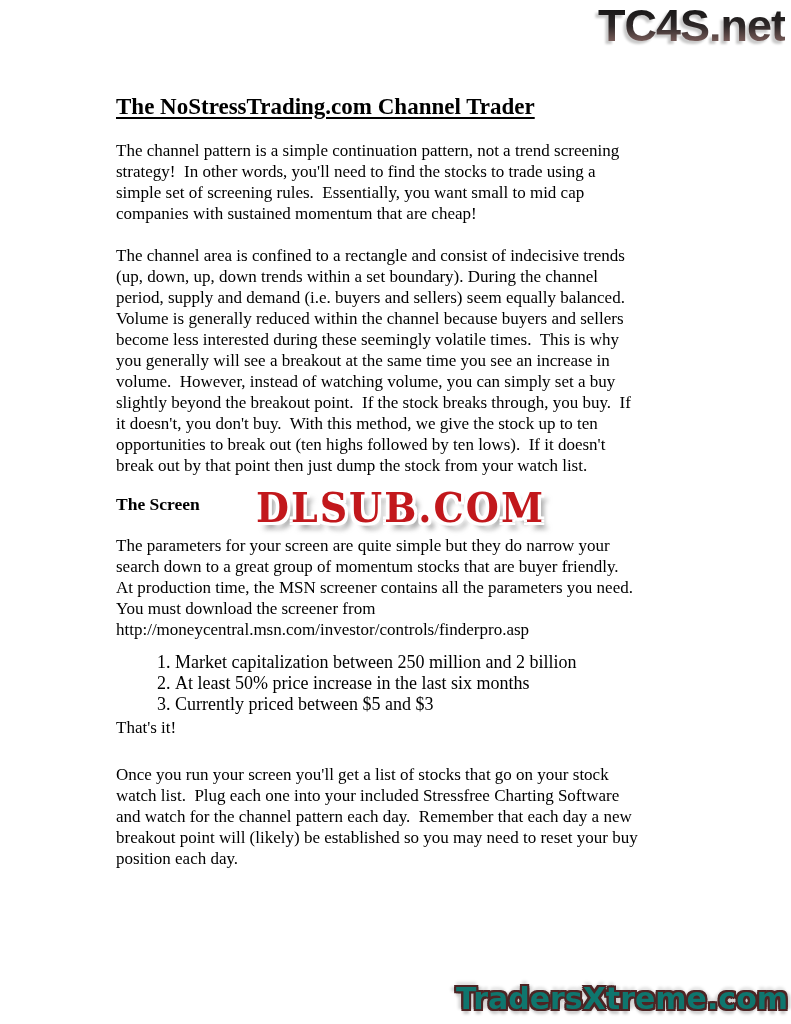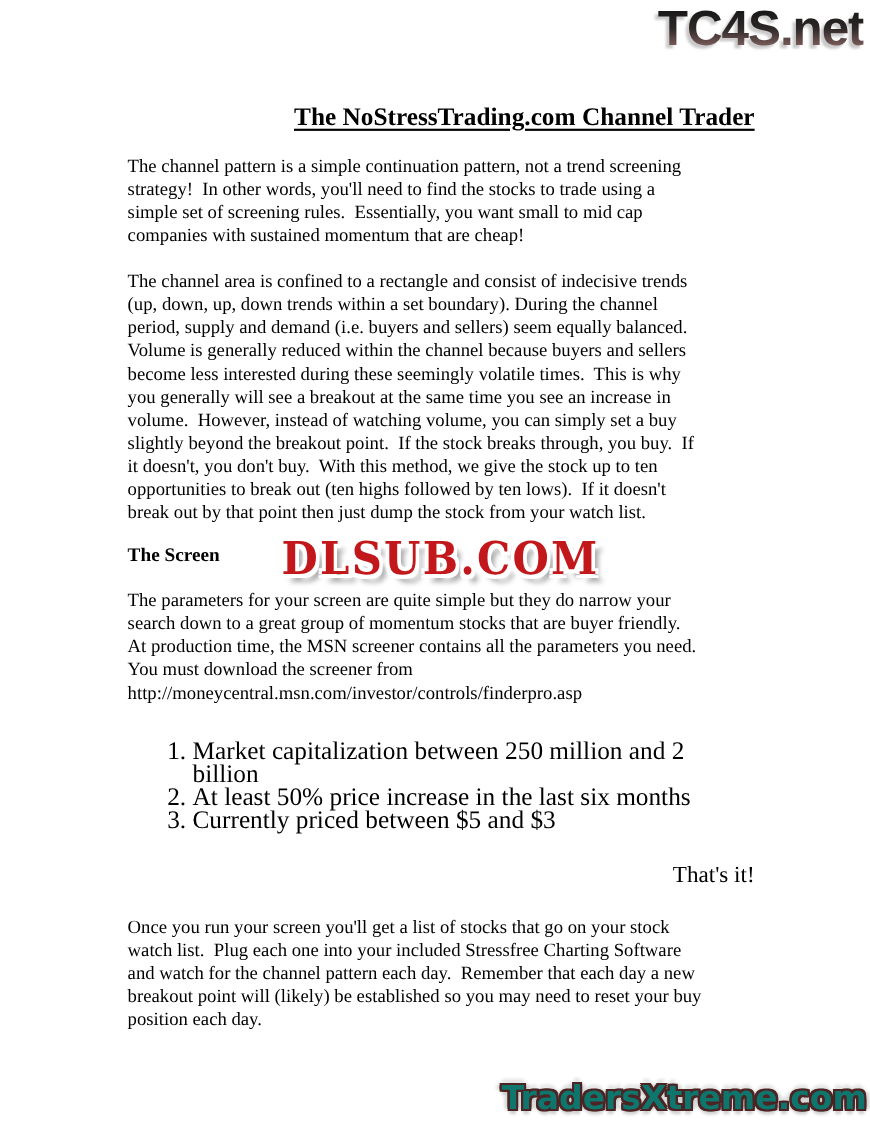--- a/index.html
+++ b/index.html
@@ -19,41 +19,41 @@
     background: linear-gradient(180deg, #161616 15%, #2e2828 50%, #96716d 92%);
     -webkit-background-clip: text; background-clip: text;
     color: transparent;
     filter: drop-shadow(-3px 3px 1px #c9c9c9);
   }
 
   .content { position: absolute; left: 116px; top: 0; width: 570px; }
 
   .doc-title {
     margin-top: 92px;
-    font-size: 23px; font-weight: bold; text-align: right;
+    font-size: 23px; font-weight: bold; text-align: left;
     text-decoration: underline; text-decoration-thickness: 2px;
     text-underline-offset: 3px; line-height: 29px;
   }
 
   .para { font-size: 17px; line-height: 21px; white-space: pre-wrap; }
   .p1 { margin-top: 19px; }
   .p2 { margin-top: 21px; }
   .p3 { margin-top: 20px; }
   .p4 { margin-top: 26px; }
 
   .section-heading {
     margin-top: 18px;
     font-size: 17.5px; font-weight: bold; line-height: 21px;
     text-decoration-thickness: 2px;
     text-underline-offset: 3px;
     display: inline-block;
   }
 
-  ol.rules { margin-top: 32px; padding-left: 59px; font-size: 23px; line-height: 21px; }
-  .closing { margin-top: 29px; font-size: 21px; line-height: 21px; text-align: right; }
+  ol.rules { margin-top: 12px; padding-left: 59px; font-size: 18px; line-height: 21px; }
+  .closing { margin-top: 2px; font-size: 17px; line-height: 21px; }
 
   
   .watermark-mid {
     position: absolute; left: 256px; top: 483px;
     font-family: "DejaVu Serif", serif;
     font-weight: bold; font-size: 38px; letter-spacing: 2px;
     color: #c2181c;
     transform: scaleY(1.08); transform-origin: top left;
     text-shadow:
       -3px -3px 0 #fff, 3px -3px 0 #fff, -3px 3px 0 #fff, 3px 3px 0 #fff,

